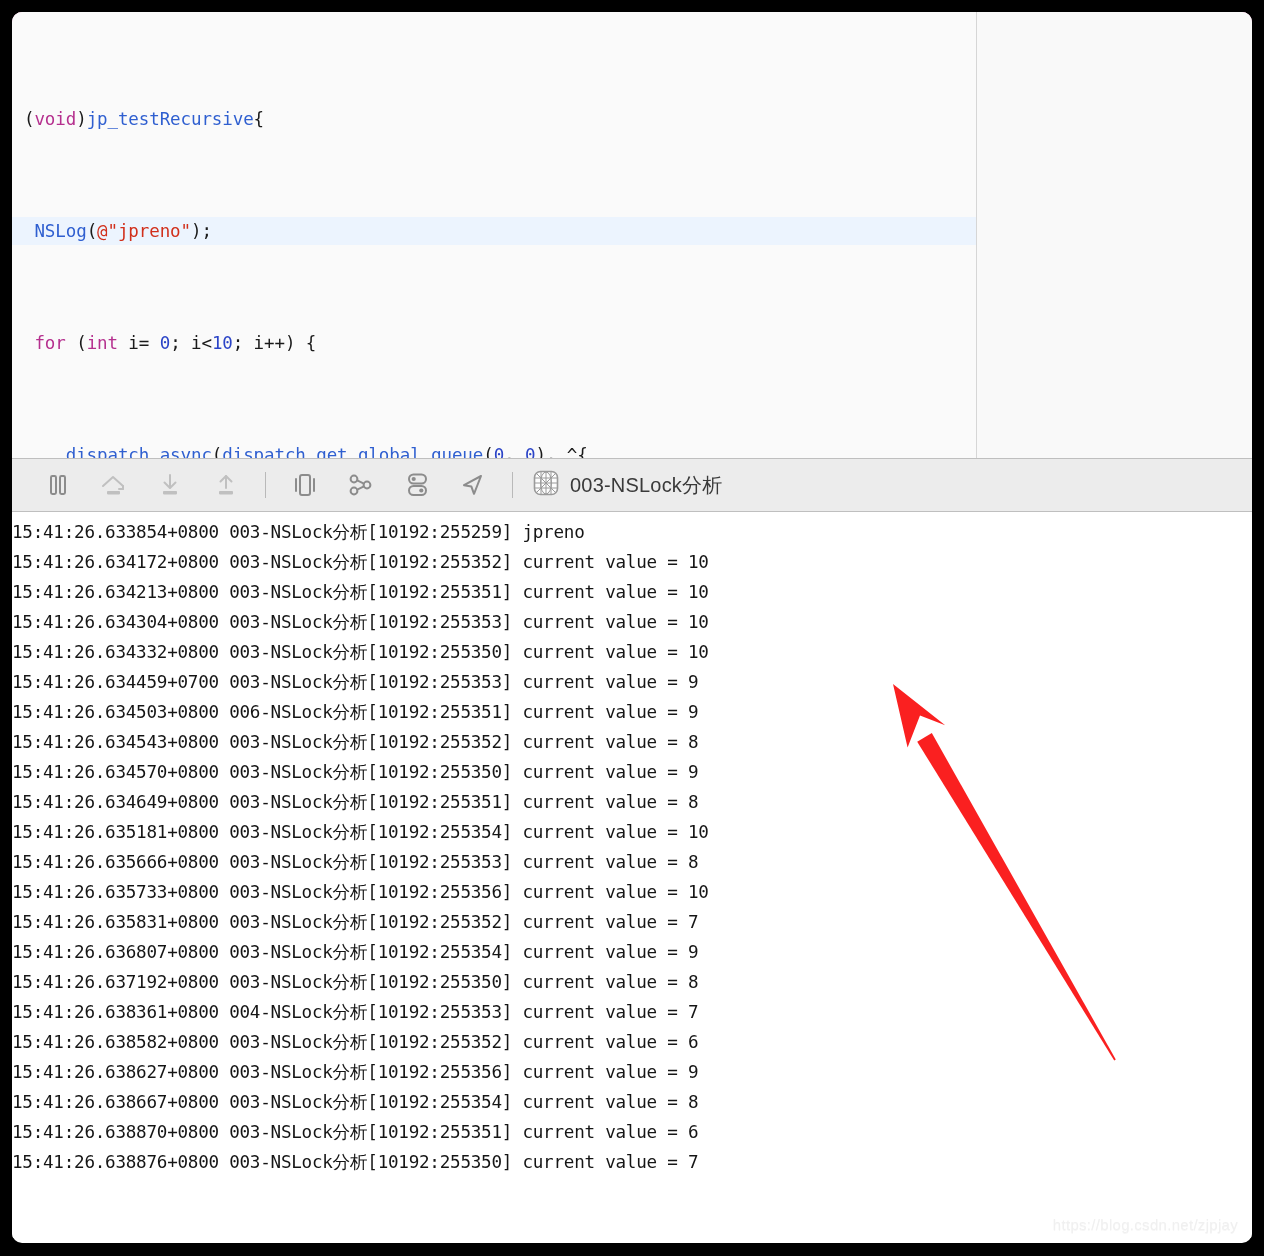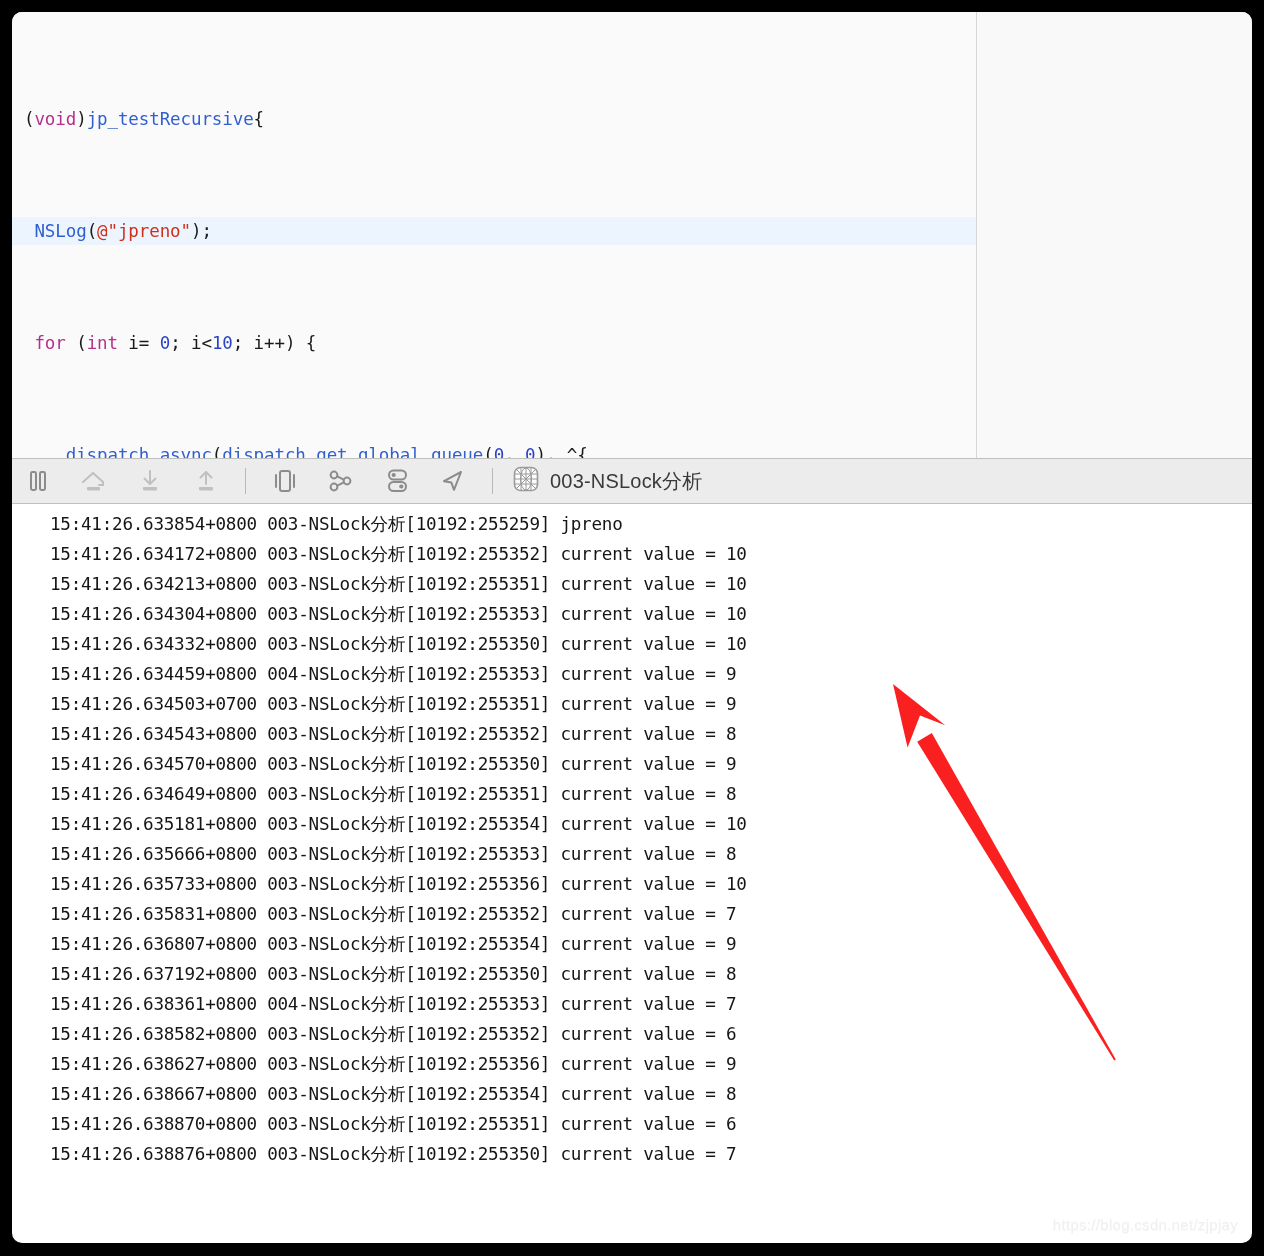--- a/index.html
+++ b/index.html
@@ -77,26 +77,27 @@
   
   .kw   { color: #b5308e; }      
   .fn   { color: #2f5fd0; }      
   .num  { color: #2b44c7; }      
   .str  { color: #d12f1b; }      
   .pl   { color: #1a1a1a; }      
 
   
   .toolbar {
     position: relative;
-    height: 46px;
+    height: 54px;
     background: #ececec;
     border-top: 1px solid #bfbfbf;
     border-bottom: 1px solid #bfbfbf;
     display: flex;
     align-items: center;
+    padding-left: 20px;
     gap: 4px;
   }
   .tb-btn {
     width: 52px;
     height: 44px;
     display: flex;
     align-items: center;
     justify-content: center;
     cursor: pointer;
   }
@@ -126,23 +127,21 @@
     background: #ffffff;
     overflow: hidden;
     padding-top: 5px;
   }
   .log-line {
     font-family: "DejaVu Sans Mono", "Liberation Mono", monospace;
     font-size: 17.6px;
     line-height: 30px;
     color: #151515;
     white-space: pre;
-    padding-left: 14px;
     letter-spacing: -0.25px;
-    margin-left: 24px;
   }
 
   
   .arrow-layer {
     position: absolute;
     left: 0; top: 0;
     width: 1264px; height: 1256px;
     pointer-events: none;
   }
 
@@ -296,22 +295,22 @@
       </div>
 
     </div>
 
     <div class="console">
       <div class="log-line">15:41:26.633854+0800 003-NSLock分析[10192:255259] jpreno</div>
       <div class="log-line">15:41:26.634172+0800 003-NSLock分析[10192:255352] current value = 10</div>
       <div class="log-line">15:41:26.634213+0800 003-NSLock分析[10192:255351] current value = 10</div>
       <div class="log-line">15:41:26.634304+0800 003-NSLock分析[10192:255353] current value = 10</div>
       <div class="log-line">15:41:26.634332+0800 003-NSLock分析[10192:255350] current value = 10</div>
-      <div class="log-line">15:41:26.634459+0800 004-NSLock分析[10192:255353] current value = 9</div>
-      <div class="log-line">15:41:26.634503+0700 003-NSLock分析[10192:255351] current value = 9</div>
+      <div class="log-line">15:41:26.634459+0700 003-NSLock分析[10192:255353] current value = 9</div>
+      <div class="log-line">15:41:26.634503+0800 006-NSLock分析[10192:255351] current value = 9</div>
       <div class="log-line">15:41:26.634543+0800 003-NSLock分析[10192:255352] current value = 8</div>
       <div class="log-line">15:41:26.634570+0800 003-NSLock分析[10192:255350] current value = 9</div>
       <div class="log-line">15:41:26.634649+0800 003-NSLock分析[10192:255351] current value = 8</div>
       <div class="log-line">15:41:26.635181+0800 003-NSLock分析[10192:255354] current value = 10</div>
       <div class="log-line">15:41:26.635666+0800 003-NSLock分析[10192:255353] current value = 8</div>
       <div class="log-line">15:41:26.635733+0800 003-NSLock分析[10192:255356] current value = 10</div>
       <div class="log-line">15:41:26.635831+0800 003-NSLock分析[10192:255352] current value = 7</div>
       <div class="log-line">15:41:26.636807+0800 003-NSLock分析[10192:255354] current value = 9</div>
       <div class="log-line">15:41:26.637192+0800 003-NSLock分析[10192:255350] current value = 8</div>
       <div class="log-line">15:41:26.638361+0800 004-NSLock分析[10192:255353] current value = 7</div>

